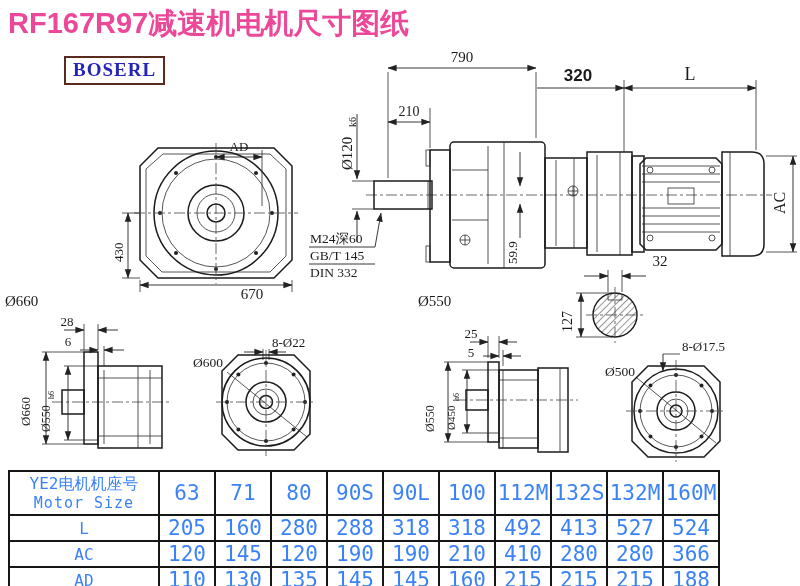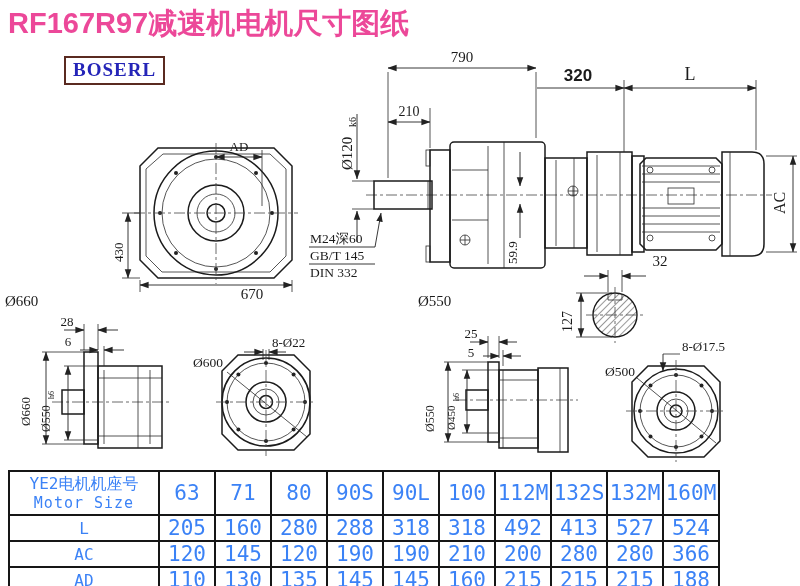--- a/index.html
+++ b/index.html
@@ -398,21 +398,21 @@
           <td>524</td>
         </tr>
         <tr>
           <th>AC</th>
           <td>120</td>
           <td>145</td>
           <td>120</td>
           <td>190</td>
           <td>190</td>
           <td>210</td>
-          <td>200</td>
+          <td>410</td>
           <td>280</td>
           <td>280</td>
           <td>366</td>
         </tr>
         <tr>
           <th>AD</th>
           <td>110</td>
           <td>130</td>
           <td>135</td>
           <td>145</td>

